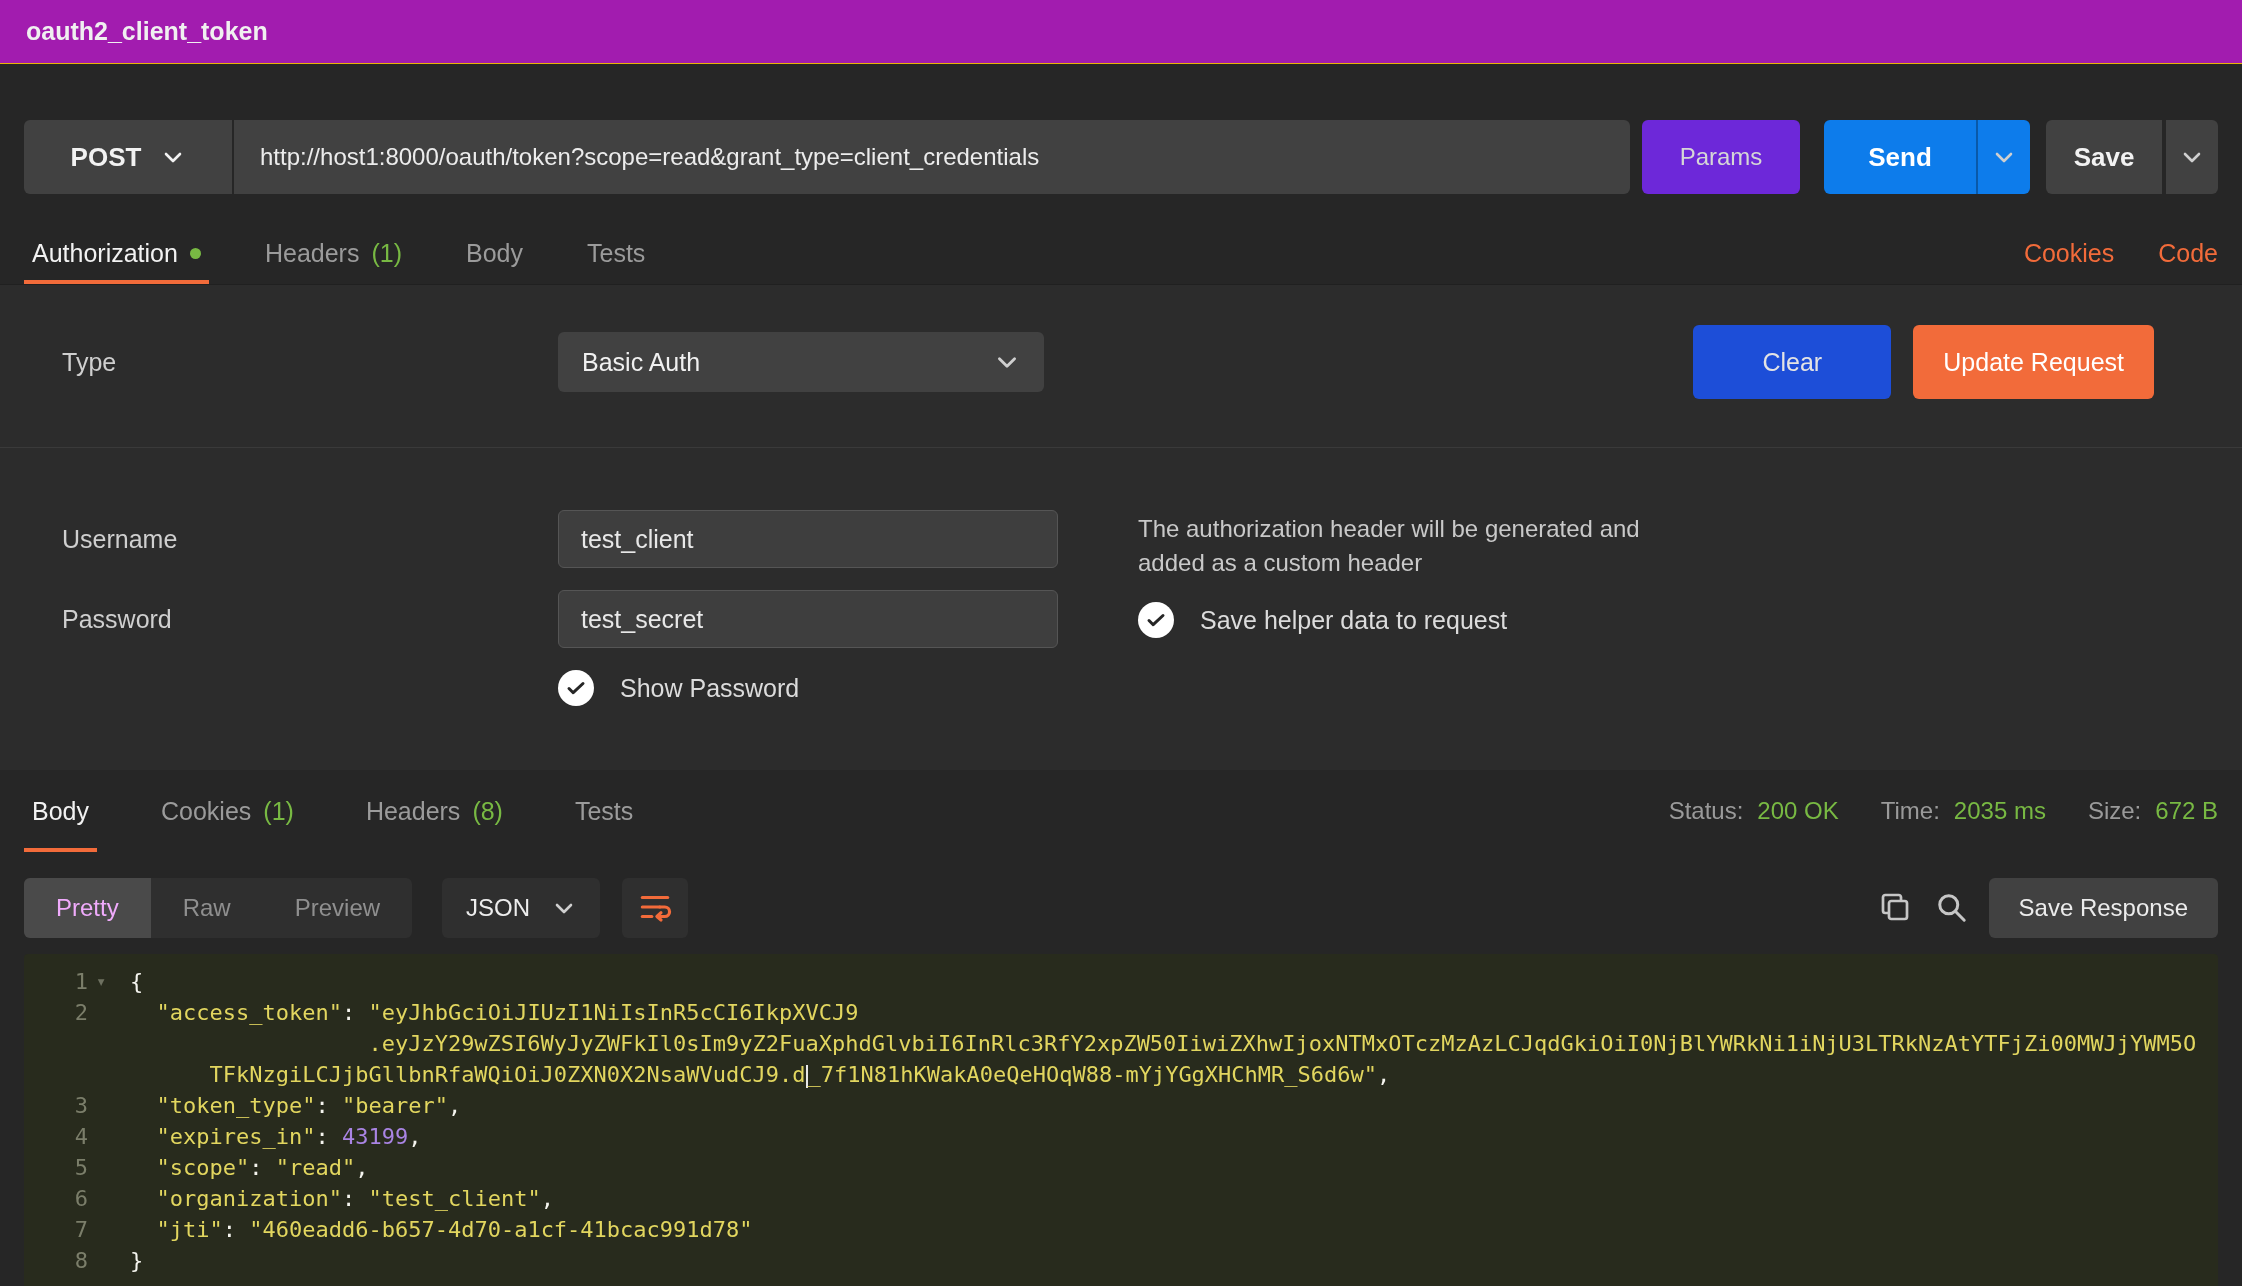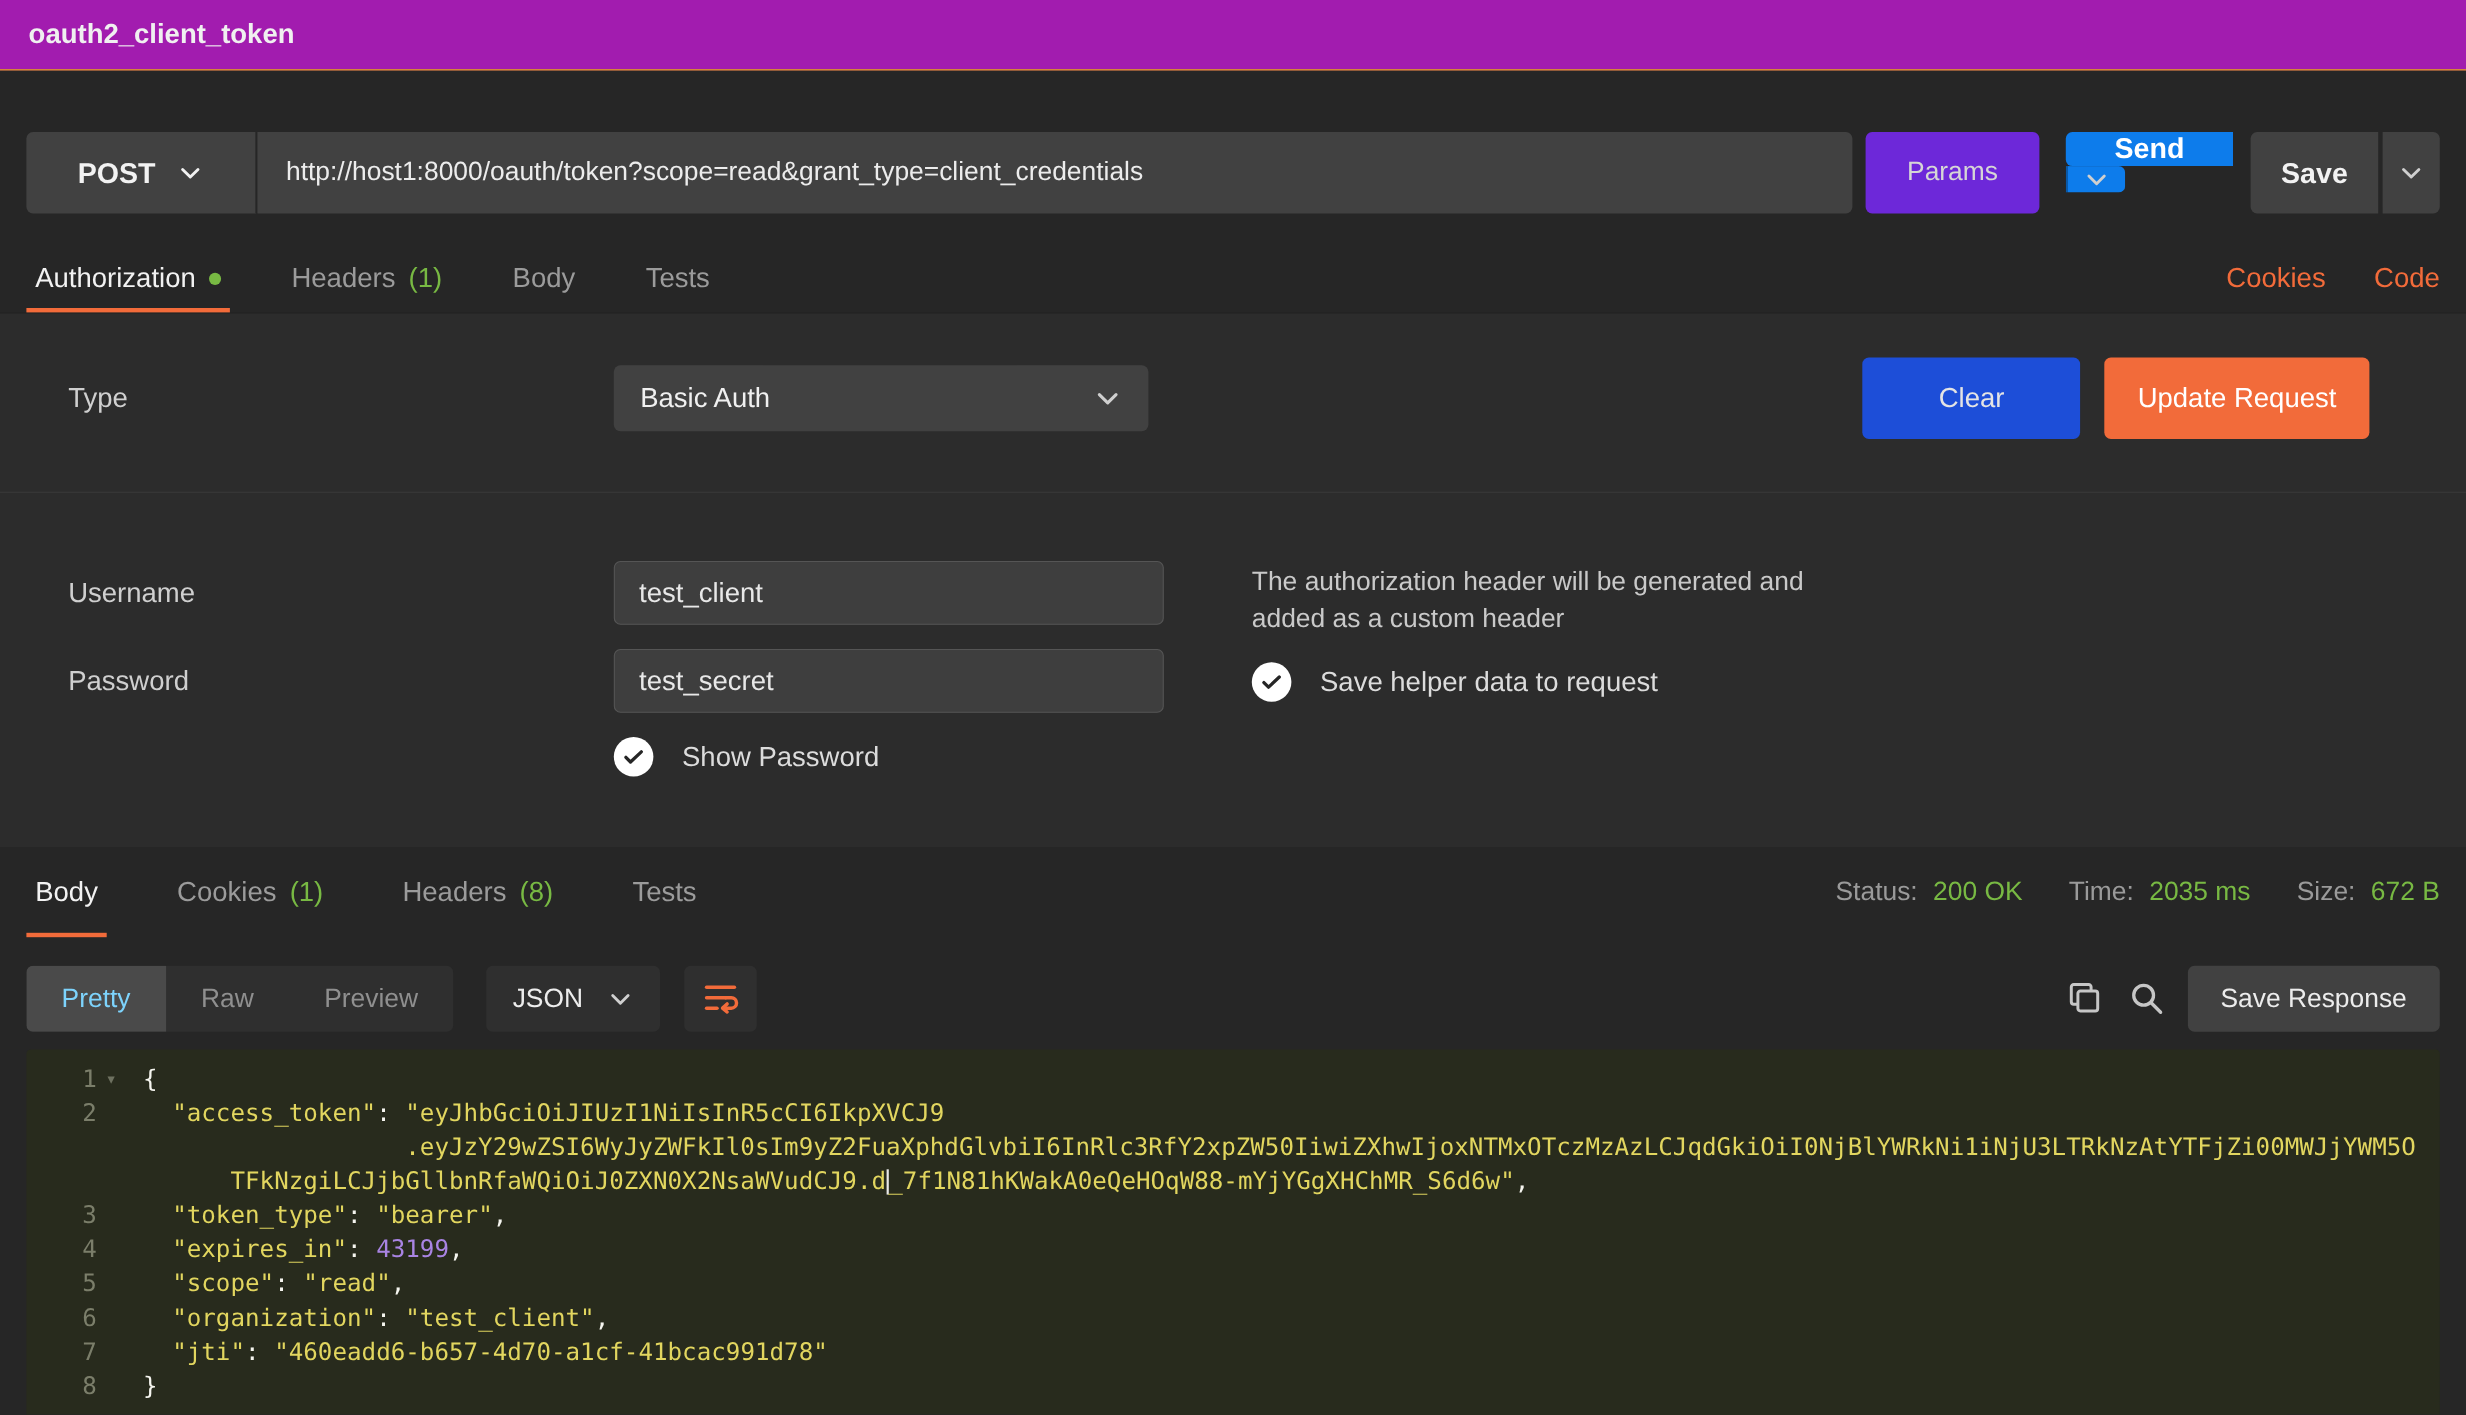--- a/index.html
+++ b/index.html
@@ -15,21 +15,21 @@
 
   
   .url-row{margin:56px 24px 0 24px; height:74px; display:flex; align-items:stretch;}
   .method-select{width:210px; background:#414141; border-right:2px solid #262626; border-radius:6px 0 0 6px;
     display:flex; align-items:center; justify-content:center; gap:20px; font-weight:700; font-size:26px; color:#f2f2f2; cursor:pointer;}
   .chev{display:inline-flex; align-items:center; color:#cfcfcf;}
   .method-select .chev{color:#f2f2f2;}
   .url-input{flex:1; background:#414141; border:none; outline:none; border-radius:0 6px 6px 0; color:#ececec; font-size:24px; padding:0 26px;}
   .btn{border:none; cursor:pointer; font-family:inherit;}
   .params-btn{width:158px; margin-left:12px; background:#6d28d9; border-radius:6px; color:#d6d6d6; font-size:24px;}
-  .send-group{margin-left:24px; display:flex;flex-direction:column;}
+  .send-group{margin-left:24px; display:flex;}
   .send-main{width:152px; background:var(--blue); color:#fff; font-weight:700; font-size:26px; border-radius:6px 0 0 6px;}
   .send-chev{width:54px; background:var(--blue); border-left:2px solid rgba(0,0,0,.28); border-radius:0 6px 6px 0; color:#fff; display:flex; align-items:center; justify-content:center;}
   .save-group{margin-left:16px; display:flex; gap:4px;}
   .save-main{width:116px; background:#414141; color:#f2f2f2; font-weight:700; font-size:26px; border-radius:6px 0 0 6px;}
   .save-chev{width:52px; background:#414141; border-radius:0 6px 6px 0; color:#d0d0d0; display:flex; align-items:center; justify-content:center;}
 
   
   .req-tabs{margin:28px 24px 0 24px; height:62px; display:flex; align-items:center;}
   .tab{position:relative; height:100%; display:flex; align-items:center; gap:12px; padding:0 8px; margin-right:48px; font-size:25px; color:#9b9b9b; cursor:pointer;}
   .tab.active{color:#f2f2f2;}
@@ -67,21 +67,21 @@
   .rtab.active{color:#f2f2f2;}
   .rtab.active::after{content:""; position:absolute; left:0; right:0; bottom:0; height:4px; background:var(--orange);}
   .resp-meta{margin-left:auto; display:flex; align-items:center; gap:14px; font-size:24px;}
   .meta-label{color:#9a9a9a;}
   .meta-value{color:var(--green); margin-right:28px;}
   .meta-value:last-child{margin-right:0;}
 
   .resp-toolbar{margin:26px 24px 0 24px; height:60px; display:flex; align-items:center;}
   .segmented{display:flex; background:#2f2f2f; border-radius:6px; overflow:hidden; height:60px;}
   .seg{padding:0 32px; display:flex; align-items:center; font-size:24px; color:#8f8f8f; background:transparent; border:none; cursor:pointer; font-family:inherit;}
-  .seg.active{background:#4a4a4a; color:#7dd3fc;}
+  .seg.active{background:#4a4a4a; color:#f0abfc;}
   .json-select{margin-left:30px; height:60px; background:#2f2f2f; border-radius:6px; display:flex; align-items:center; gap:22px; padding:0 24px; font-size:24px; color:#ededed; cursor:pointer;}
   .wrap-btn{margin-left:22px; width:66px; height:60px; background:#2f2f2f; border-radius:6px; display:flex; align-items:center; justify-content:center; color:var(--orange);}
   .toolbar-right{margin-left:auto; display:flex; align-items:center; gap:20px;}
   .icon-btn{background:none; color:#c6c6c6; display:flex; align-items:center; justify-content:center;}
   .save-response-btn{height:60px; padding:0 30px; background:#414141; border-radius:6px; color:#ececec; font-size:24px;}
 
   
   .code-area{margin:16px 24px 0 24px; height:338px; background:var(--code-bg); border-radius:4px; display:flex; padding-top:12px;
     font-family:"DejaVu Sans Mono","Liberation Mono",monospace; font-size:22px; line-height:31px; overflow:hidden;}
   .gutter{width:96px; flex:0 0 auto; color:#7b7e6a;}

